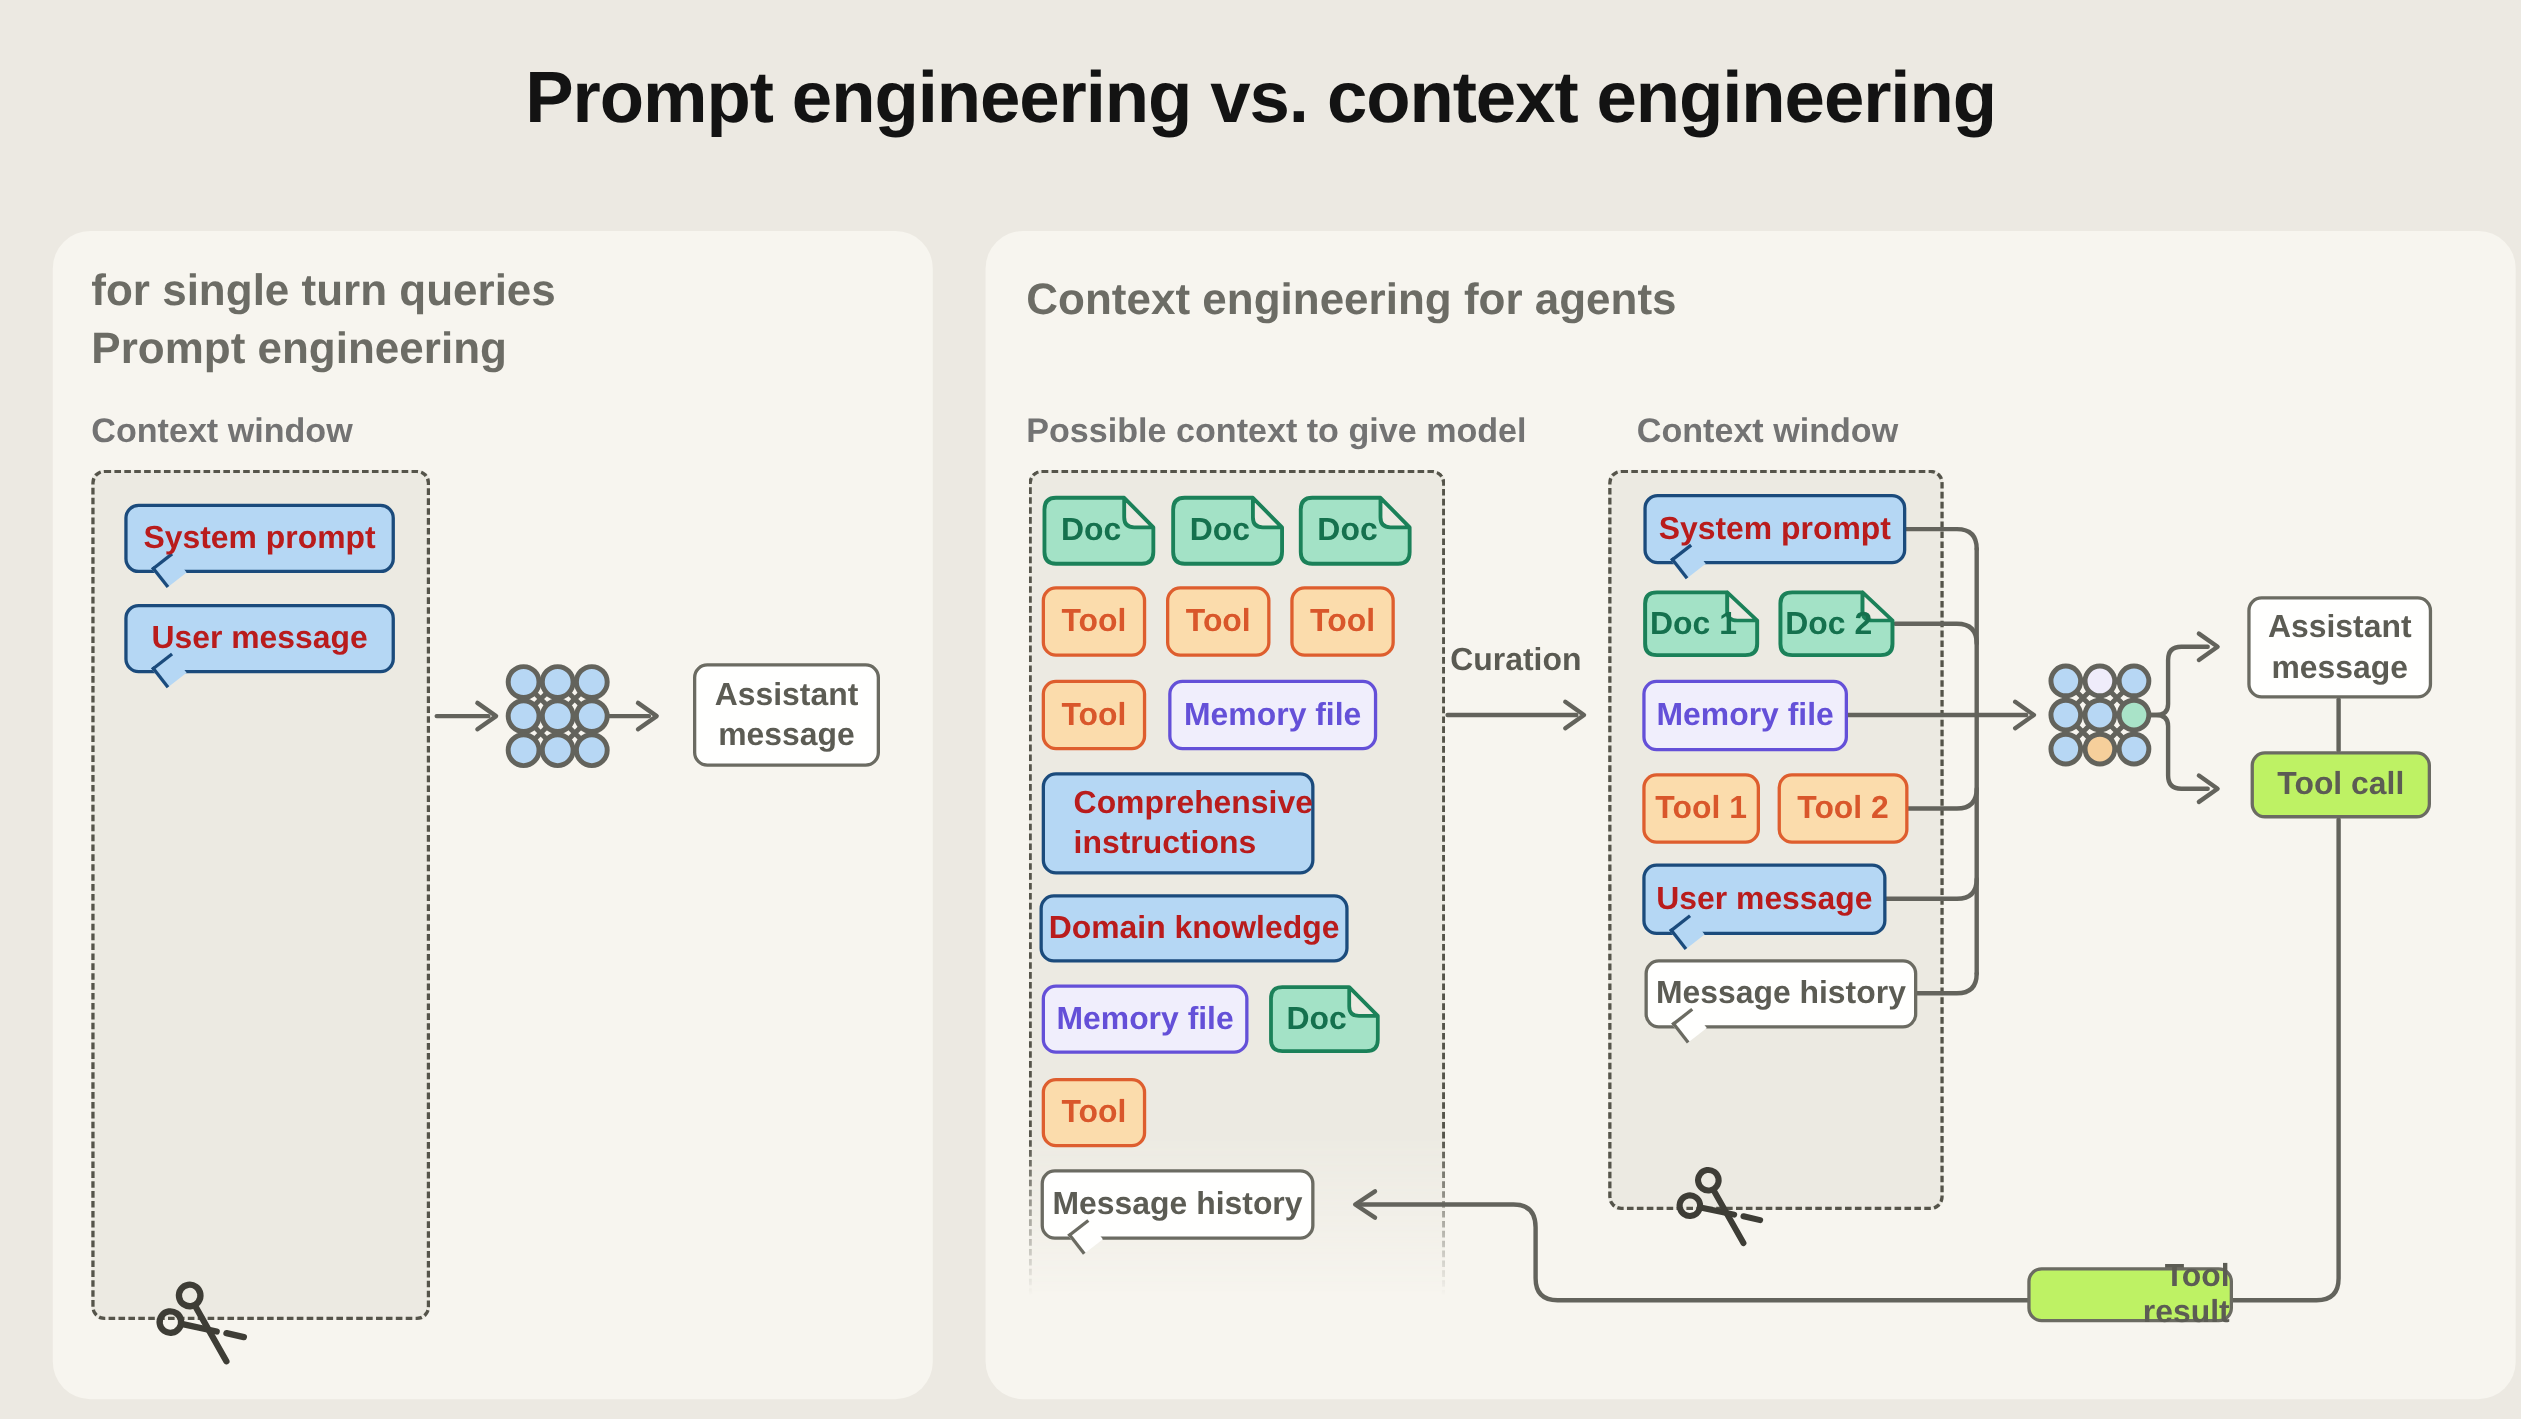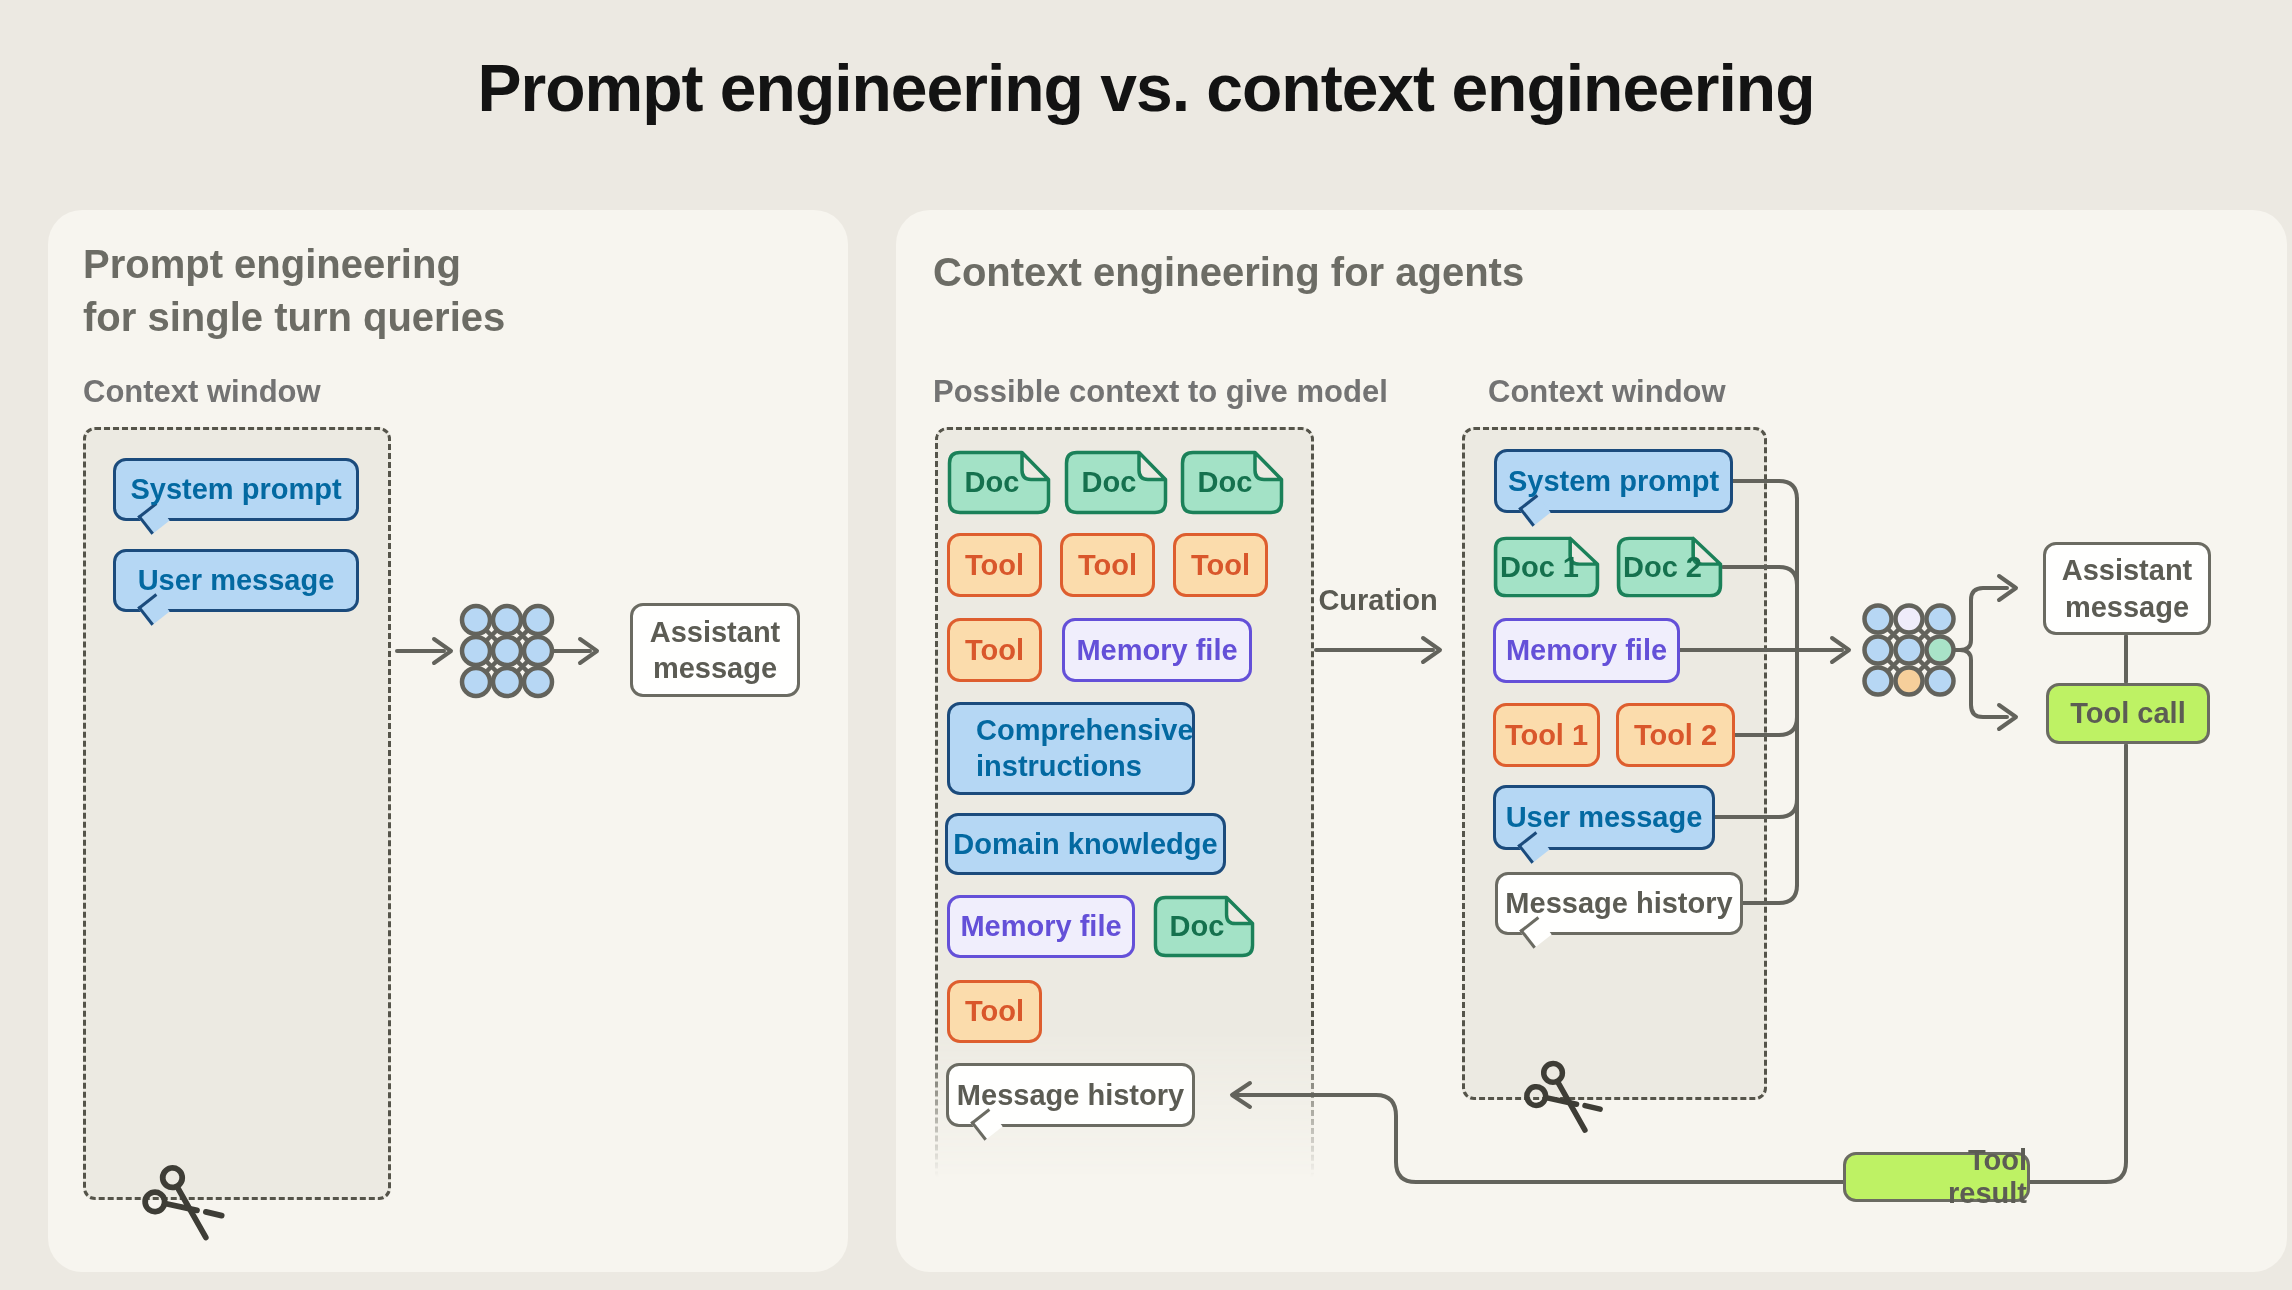--- a/index.html
+++ b/index.html
@@ -12,21 +12,21 @@
   .sublabel{position:absolute;font-size:31px;font-weight:700;color:#737373;z-index:2;}
   .curation{position:absolute;font-size:29px;font-weight:700;color:#5A5A52;text-align:center;z-index:2;}
   .dashedbox{position:absolute;box-sizing:border-box;border:3.5px dashed #55544A;border-radius:12px;
              background:#ECEAE2;z-index:0;}
   .fadebottom{-webkit-mask-image:linear-gradient(180deg,#000 80%,transparent 99%);
               mask-image:linear-gradient(180deg,#000 80%,transparent 99%);}
   .overlay{position:absolute;left:0;top:0;z-index:1;}
   .chip{position:absolute;box-sizing:border-box;border:3.5px solid;border-radius:13px;display:flex;
         align-items:center;justify-content:center;font-size:29px;font-weight:700;z-index:2;text-align:center;}
   .chip span{position:relative;z-index:1;}
-  .blue{background:#B5D7F4;border-color:#1B4B7C;color:#0369a1;}
+  .blue{background:#B5D7F4;border-color:#1B4B7C;color:#b91c1c;}
   .orange{background:#FBDCAC;border-color:#DE5E2E;color:#D9572B;}
   .lav{background:#F0EEFC;border-color:#6450D8;color:#6450D8;}
   .whitebox{background:#FFFFFE;border-color:#6B6B62;color:#5C5C54;}
   .tan{background:#bef264;border-color:#6B6B62;color:#5C5C54;text-align:right;}
   .leftalign{justify-content:flex-start;text-align:left;padding-left:26px;line-height:1.22;}
   .bubble::after{content:"";position:absolute;left:26px;bottom:-12px;width:20px;height:20px;
                  transform:rotate(52deg);z-index:0;}
   .blue.bubble::after{background:#B5D7F4;border-left:3.5px solid #1B4B7C;border-bottom:3.5px solid #1B4B7C;}
   .whitebox.bubble::after{background:#FFFFFE;border-left:3.5px solid #6B6B62;border-bottom:3.5px solid #6B6B62;}
   .doc{position:absolute;display:flex;align-items:center;justify-content:center;font-size:29px;
@@ -38,22 +38,22 @@
 <body>
 
 <div class="canvas">
 
   <div class="title">Prompt engineering vs. context engineering</div>
 
   <div class="panel" style="left:48px;top:210px;width:800px;height:1062px;"></div>
   <div class="panel" style="left:896px;top:210px;width:1391px;height:1062px;"></div>
 
   <div class="heading" style="left:83px;top:238px;">
+    <div>for single turn queries</div>
     <div>Prompt engineering</div>
-    <div>for single turn queries</div>
   </div>
   <div class="sublabel" style="left:83px;top:374px;">Context window</div>
 
   <div class="heading" style="left:933px;top:246px;text-align:right;">Context engineering for agents</div>
   <div class="sublabel" style="left:933px;top:374px;">Possible context to give model</div>
   <div class="sublabel" style="left:1488px;top:374px;">Context window</div>
   <div class="curation" style="left:1308px;top:584px;width:140px;">Curation</div>
 
   <div class="dashedbox" style="left:83px;top:427px;width:308px;height:773px;"></div>
   <div class="dashedbox fadebottom" style="left:935px;top:427px;width:379px;height:758px;border-bottom:none;"></div>

